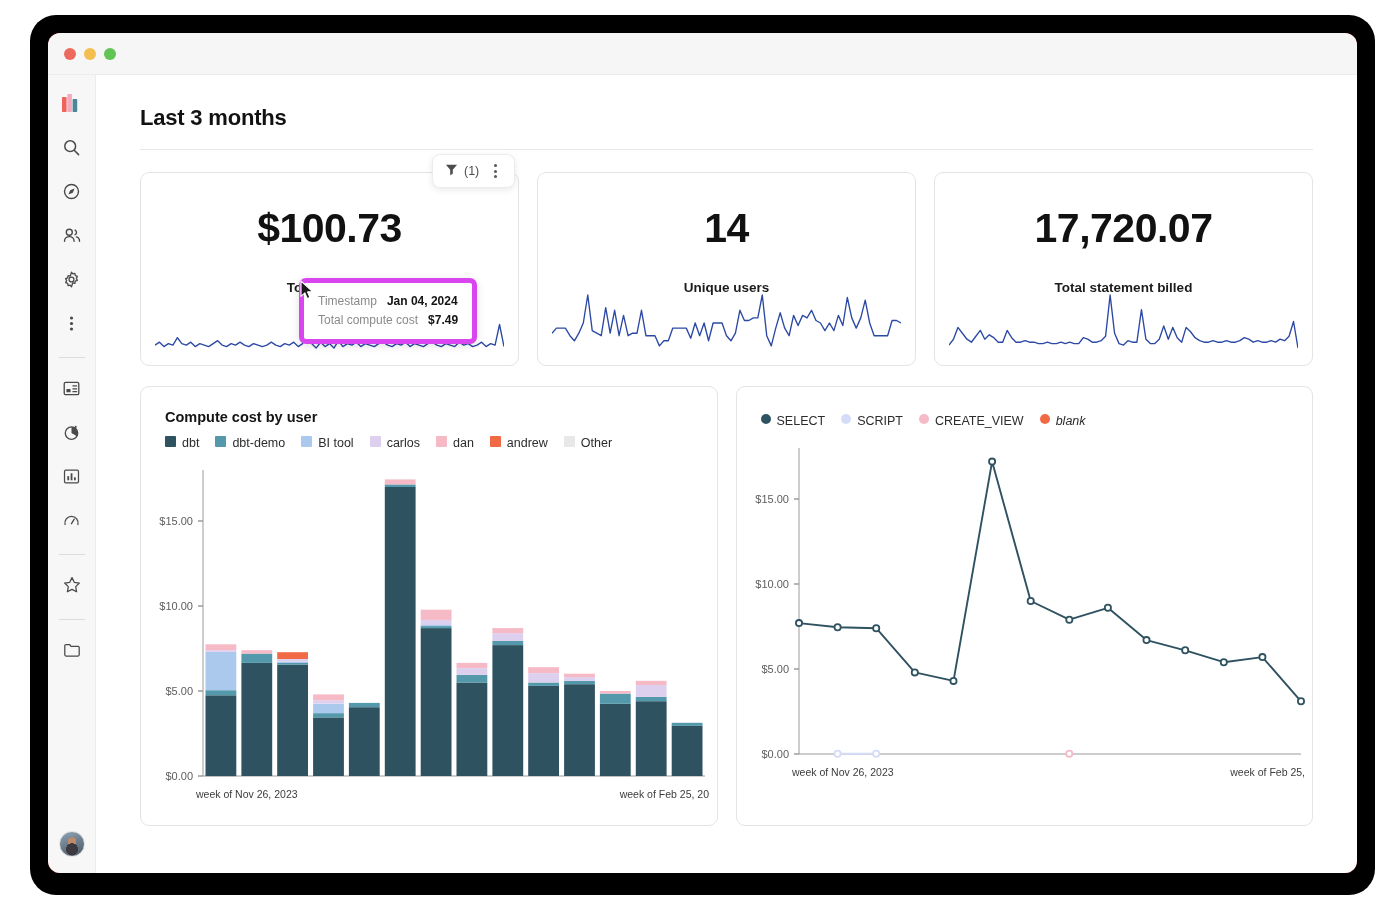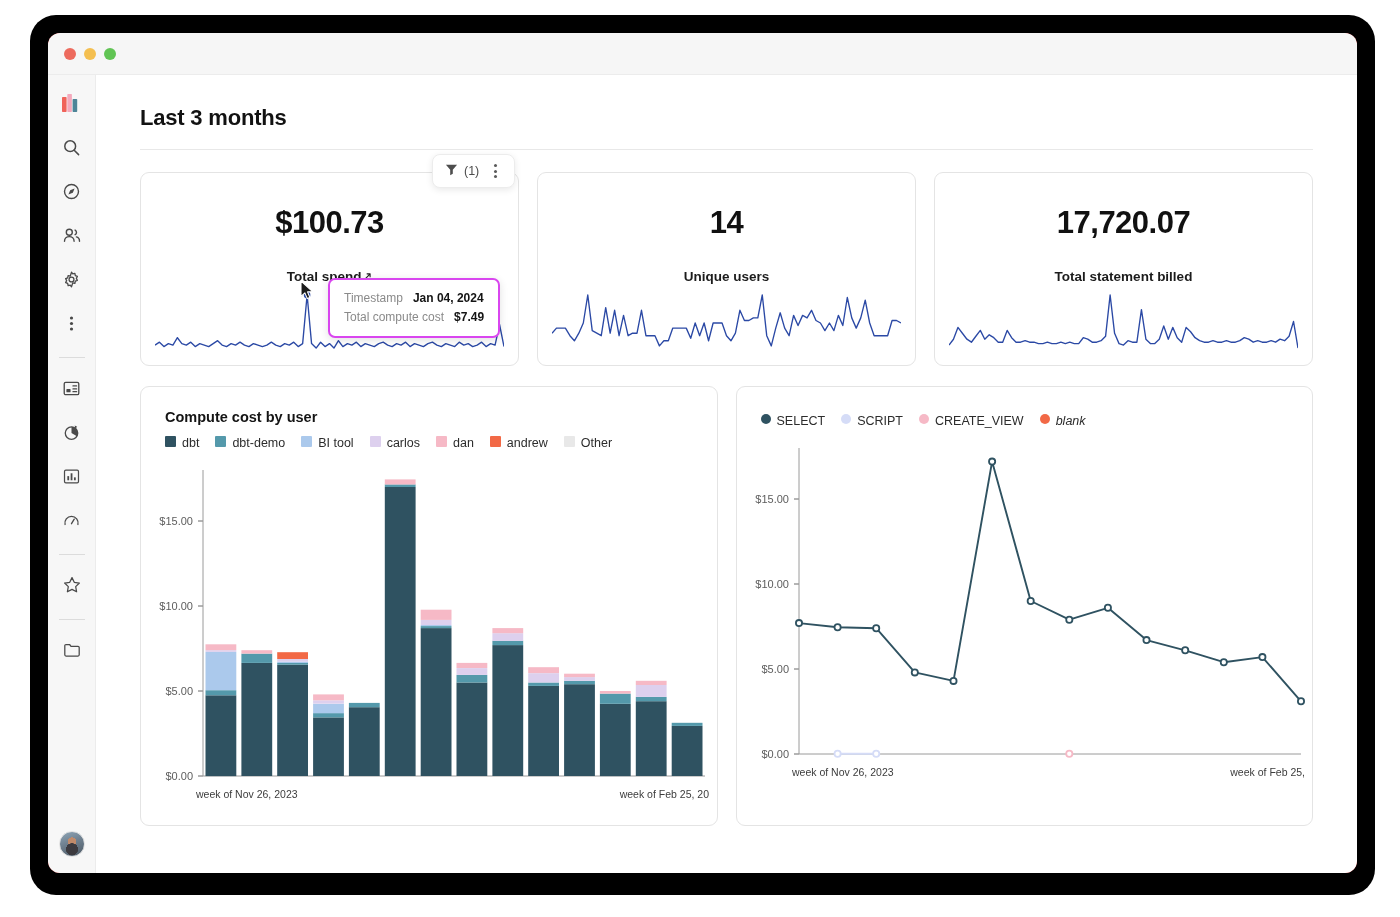--- a/index.html
+++ b/index.html
@@ -109,21 +109,21 @@
     border-radius: 9px;
     position: relative;
   }
   .score-card {
     flex: 1;
     height: 194px;
     overflow: hidden;
   }
   .score-value {
     text-align: center;
-    font-size: 31px;
+    font-size: 41px;
     font-weight: bold;
     color: #111111;
     letter-spacing: -0.5px;
     margin-top: 32px;
   }
   .score-label {
     text-align: center;
     font-size: 13.5px;
     font-weight: bold;
     color: #1c1c1c;
@@ -155,23 +155,23 @@
     display: flex; align-items: center; gap: 6px;
     cursor: pointer;
   }
   #filter-count { font-size: 12.5px; color: #4d4d4d; }
   #kebab { cursor: pointer; display: flex; flex-direction: column; gap: 2.5px; padding: 0 5px; }
   #kebab i { width: 3px; height: 3px; border-radius: 50%; background: #5a5a5a; display: block; }
 
   
   #spark-tooltip {
     position: absolute;
-    left: 188px; top: 106px;
+    left: 159px; top: 106px;
     background: #ffffff;
-    border: 2px solid #d946ef;
+    border: 5px solid #d946ef;
     border-radius: 7px;
     box-shadow: 0 2px 9px rgba(0,0,0,0.12);
     padding: 9px 14px;
     z-index: 8;
     white-space: nowrap;
   }
   .tt-row { display: flex; gap: 10px; font-size: 12px; line-height: 19px; }
   .tt-key { color: #8a8a8a; }
   .tt-val { color: #141414; font-weight: bold; }
   #cursor-arrow {

